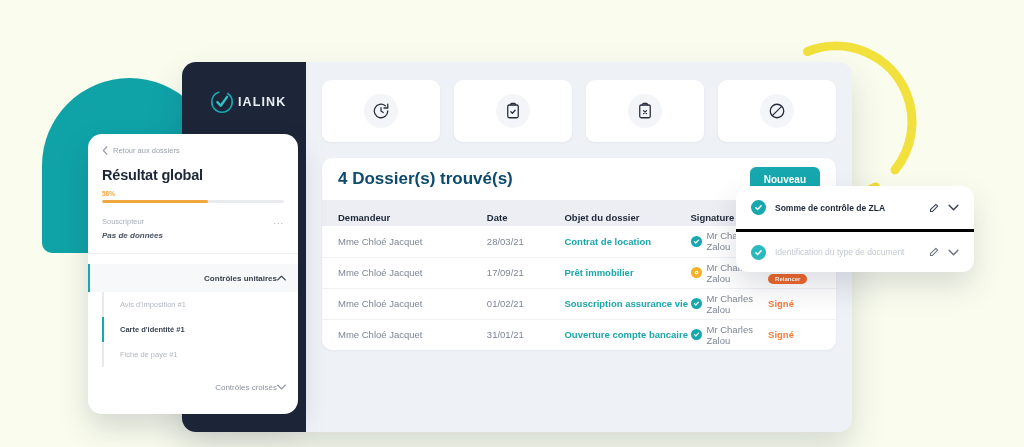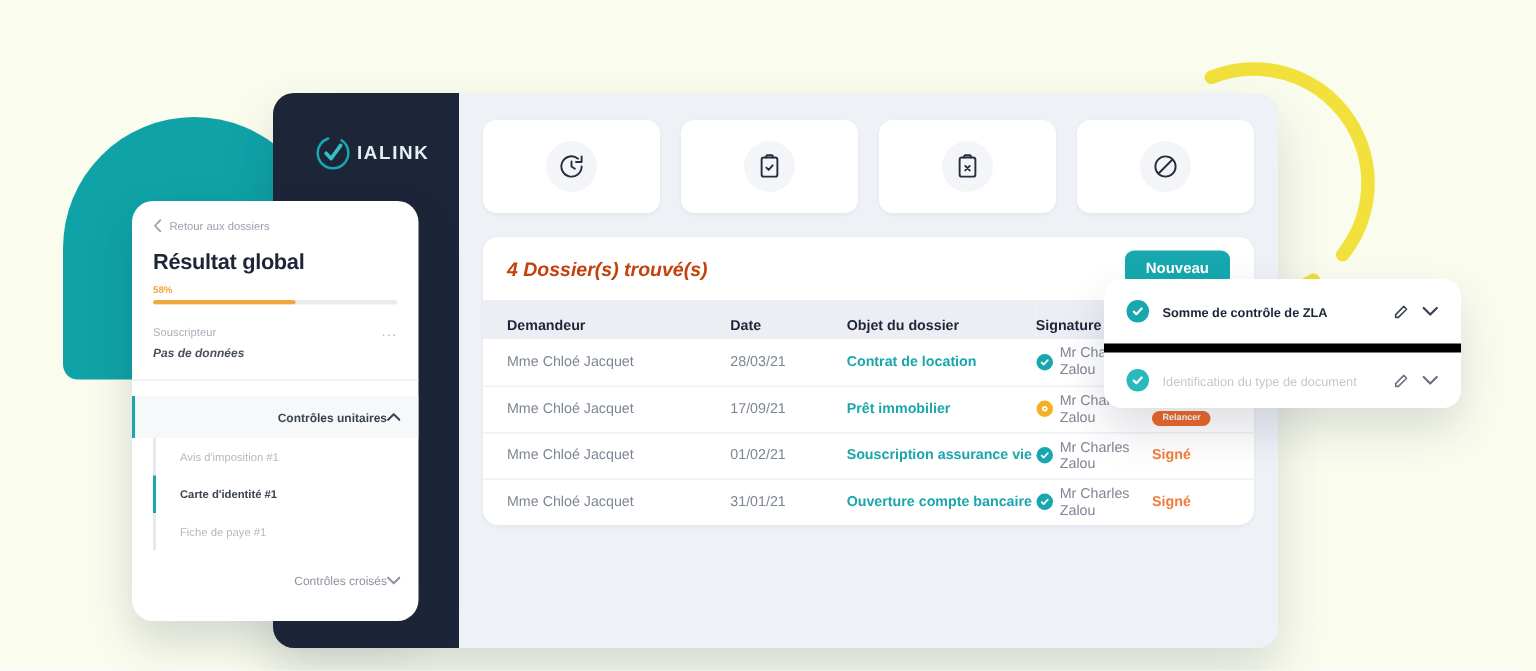--- a/index.html
+++ b/index.html
@@ -92,24 +92,23 @@
     overflow: hidden;
     height: 192px;
   }
   .results-head {
     height: 42px;
     display: flex; align-items: center;
     padding: 0 16px;
     justify-content: space-between;
   }
   .results-title {
-    font-size: 13px;
-    font-weight: 700;
-    color: #c2410c;
-    font-style: italic;
+    font-size: 17px;
+    font-weight: 700;
+    color: #0c4a6e;
   }
   .new-btn {
     background: #16a8ae;
     color: #fff;
     border: none;
     border-radius: 6px;
     height: 24px;
     padding: 0 14px;
     font-size: 10px;
     font-weight: 700;
@@ -165,21 +164,21 @@
     padding: 2px 7px;
     border: none;
     font-family: "Liberation Sans", sans-serif;
     cursor: pointer;
   }
 
   
   .mobile-panel {
     position: absolute;
     left: 88px; top: 134px;
-    width: 191px; height: 280px;
+    width: 210px; height: 280px;
     background: #ffffff;
     border-radius: 14px;
     box-shadow: 0 14px 30px rgba(25,35,60,.17);
     overflow: hidden;
     padding: 12px 0 0 0;
   }
   .back-link {
     display: flex; align-items: center; gap: 5px;
     padding: 0 14px;
     font-size: 7.5px;
@@ -264,21 +263,21 @@
     border-radius: 12px;
     box-shadow: 0 14px 30px rgba(25,35,60,.15);
     overflow: hidden;
   }
   .ctrl-row {
     height: 43px;
     display: flex; align-items: center;
     padding: 0 15px;
     gap: 9px;
   }
-  .ctrl-row + .ctrl-row { border-top: 6px solid #000000; }
+  .ctrl-row + .ctrl-row { border-top: 3px solid #000000; }
   .ctrl-check {
     width: 15px; height: 15px; border-radius: 50%;
     background: #16a8ae;
     flex: 0 0 15px;
     display: flex; align-items: center; justify-content: center;
   }
   .ctrl-check.faded { background: #2bb9bd; }
   .ctrl-label { flex: 1; font-size: 8.5px; font-weight: 700; color: #1d2638; }
   .ctrl-label.faded { color: #c3c8d0; font-weight: 400; }
   .ctrl-act { color: #4a5260; cursor: pointer; display: flex; align-items: center; }

